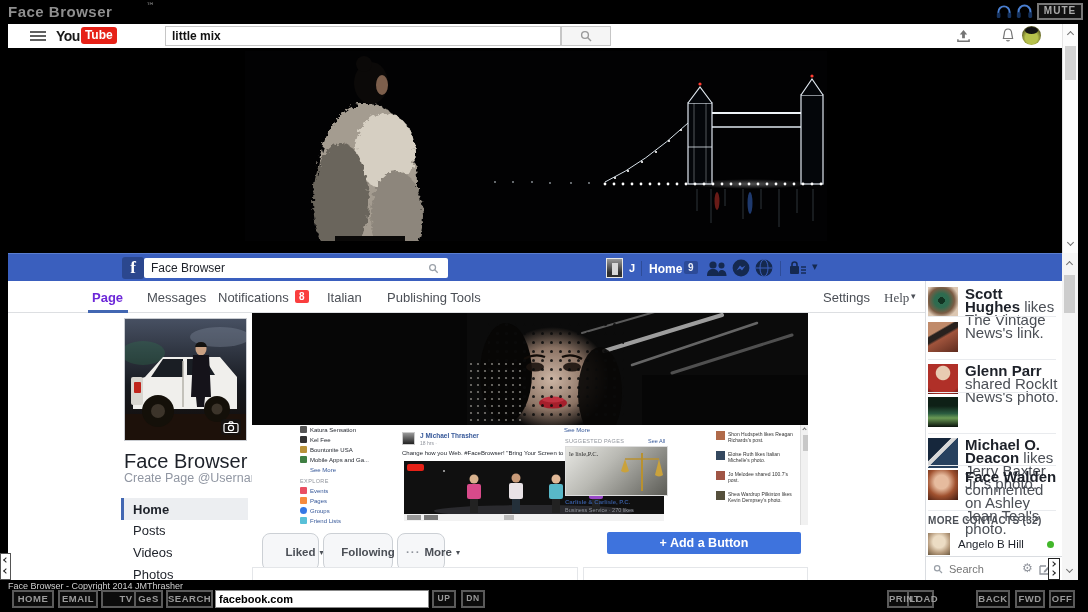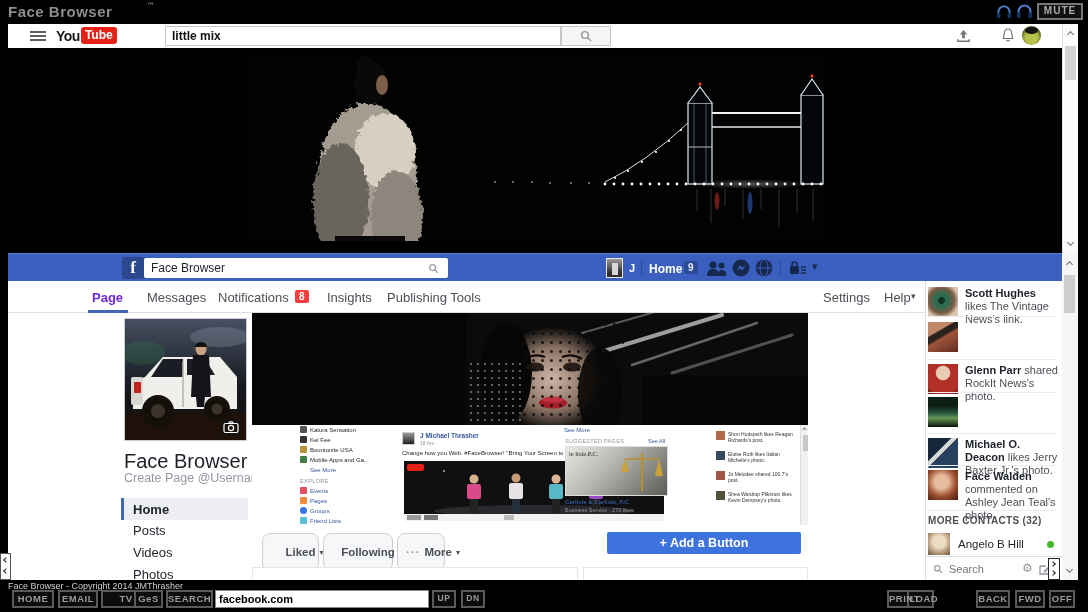--- a/index.html
+++ b/index.html
@@ -14,21 +14,21 @@
   .chv.left{transform:rotate(135deg);} .chv.right{transform:rotate(-45deg);}
   
   .tb-btn{position:absolute;top:590px;height:18px;background:#0c0c0c;border:2px solid #5a5a5a;
     color:#9a9a9a;font:bold 9.5px "Liberation Sans",sans-serif;text-align:center;line-height:13px;letter-spacing:.5px;}
   
   .fb-btn{position:absolute;top:533px;height:38px;background:#f6f7f9;border:1px solid #ccd0d5;border-radius:8px;
     color:#4b4f56;font:bold 11.5px "Liberation Sans",sans-serif;display:flex;align-items:center;justify-content:center;gap:4px;padding-left:24px;}
   
   .titem{position:absolute;left:928px;width:132px;display:flex;gap:7px;}
   .tthumb{width:30px;height:30px;flex:0 0 30px;}
-  .ttext{font-size:11px;line-height:13px;color:#4b4f56;}
+  .ttext{font-size:15px;line-height:13px;color:#4b4f56;}
   .ttext b{color:#1d2129;}
   .tdiv{position:absolute;left:928px;width:128px;height:1px;background:#e9ebee;}
   
   .mrow{position:absolute;display:flex;align-items:center;gap:3px;font-size:6px;color:#1d2129;white-space:nowrap;}
   .mico{width:7px;height:7px;border-radius:1px;display:inline-block;flex:0 0 7px;}
   .mtick{position:absolute;display:flex;gap:3px;width:78px;}
   .mtick .th{width:9px;height:9px;flex:0 0 9px;}
   .mtick .tx{font-size:5px;line-height:6px;color:#333;}
   input{font-family:"Liberation Sans",sans-serif;}
 </style>
@@ -233,24 +233,24 @@
   </svg>
   <span class="abs ico" style="left:804px;top:6px;color:#15294f;font-size:11px;">▾</span>
 </div>
 
 <div class="abs" style="left:8px;top:281px;width:917px;height:32px;background:#fff;border-bottom:1px solid #dddfe2;">
   <span class="abs" style="left:84px;top:9px;font:bold 13px 'Liberation Sans',sans-serif;color:#6d28d9;">Page</span>
   <div class="abs" style="left:80px;top:29px;width:40px;height:3px;background:#4267b2;"></div>
   <span class="abs" style="left:139px;top:9px;font-size:13px;color:#4b4f56;">Messages</span>
   <span class="abs" style="left:210px;top:9px;font-size:13px;color:#4b4f56;">Notifications</span>
   <span class="abs" style="left:287px;top:9px;background:#fa3e3e;color:#fff;font:bold 10px 'Liberation Sans',sans-serif;border-radius:2px;padding:1px 4px;">8</span>
-  <span class="abs" style="left:319px;top:9px;font-size:13px;color:#4b4f56;">Insights</span>
+  <span class="abs" style="left:319px;top:9px;font-size:13px;color:#4b4f56;">Italian</span>
   <span class="abs" style="left:379px;top:9px;font-size:13px;color:#4b4f56;">Publishing Tools</span>
   <span class="abs" style="left:815px;top:9px;font-size:13px;color:#4b4f56;">Settings</span>
-  <span class="abs" style="left:876px;top:9px;font-size:13px;color:#4b4f56;">Help</span>
+  <span class="abs" style="left:876px;top:9px;font-size:13px;color:#4b4f56;font-family:Liberation Serif, serif;">Help</span>
   <span class="abs ico" style="left:903px;top:10px;font-size:9px;color:#4b4f56;">▾</span>
 </div>
 
 <div class="abs" style="left:8px;top:313px;width:917px;height:267px;background:#fff;"></div>
 
 <div class="abs" style="left:124px;top:318px;width:123px;height:123px;border:1px solid #c9ccd1;background:#fff;padding:0;">
   <svg width="121" height="121" viewBox="0 0 121 121">
     <defs>
         <linearGradient id="sky" x1="0" y1="0" x2="0" y2="1">
           <stop offset="0" stop-color="#475062"></stop>

